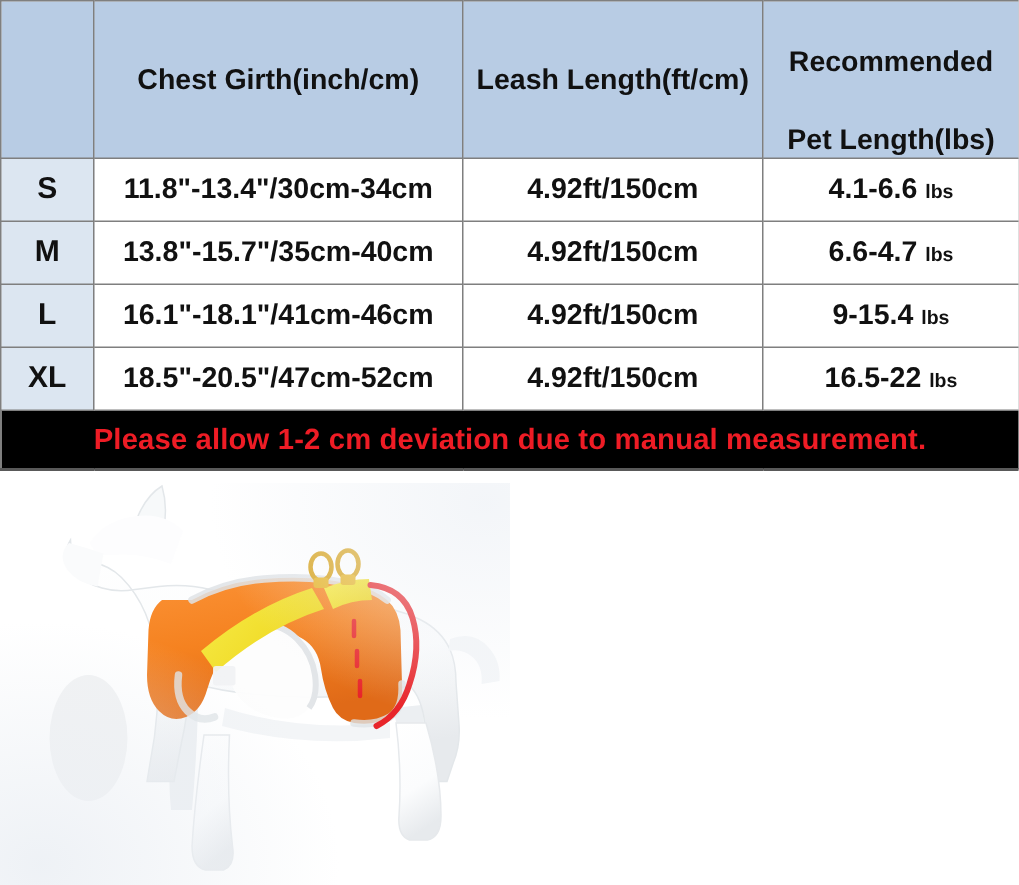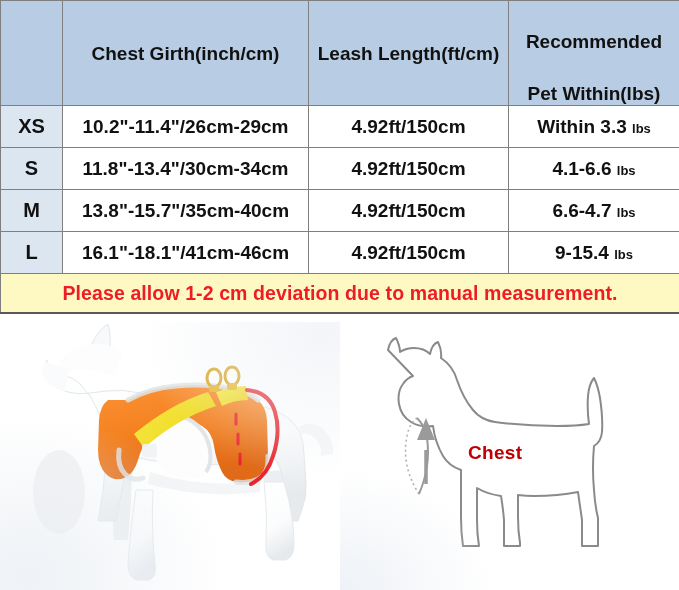--- a/index.html
+++ b/index.html
@@ -41,21 +41,21 @@
 
   tbody td{height:41px;font-size:19px;}
   tbody td.size-cell{
     background:#dce6f1;
     font-size:20px;
   }
   tbody td.val-cell{background:#ffffff;}
   .unit{font-size:13px;font-weight:bold;}
 
   tr.note-row td{
-    background:#fef9c3;
+    background:#000000;
     height:38px;
     border-top:1px solid #7f7f7f;
     border-bottom:2px solid #595959;
   }
   .note-text{
     color:#ee1c25;
     font-size:19.5px;
     font-weight:bold;
     letter-spacing:.1px;
   }
@@ -102,48 +102,48 @@
         <col class="c-leash">
         <col class="c-weight">
     </colgroup>
     <thead>
       <tr>
         <th class="h-size"></th>
         <th>Chest Girth(inch/cm)</th>
         <th>Leash Length(ft/cm)</th>
         <th>
           <span class="hl">Recommended</span>
-          <span class="hl">Pet Within(lbs)</span>
+          <span class="hl">Pet Length(lbs)</span>
         </th>
       </tr>
     </thead>
     <tbody>
       <tr>
-        <td class="size-cell">XS</td>
-        <td class="val-cell">10.2"-11.4"/26cm-29cm</td>
-        <td class="val-cell">4.92ft/150cm</td>
-        <td class="val-cell"><span>Within 3.3</span> <span class="unit">lbs</span></td>
-      </tr>
-      <tr>
         <td class="size-cell">S</td>
         <td class="val-cell">11.8"-13.4"/30cm-34cm</td>
         <td class="val-cell">4.92ft/150cm</td>
         <td class="val-cell"><span>4.1-6.6</span> <span class="unit">lbs</span></td>
       </tr>
       <tr>
         <td class="size-cell">M</td>
         <td class="val-cell">13.8"-15.7"/35cm-40cm</td>
         <td class="val-cell">4.92ft/150cm</td>
         <td class="val-cell"><span>6.6-4.7</span> <span class="unit">lbs</span></td>
       </tr>
       <tr>
         <td class="size-cell">L</td>
         <td class="val-cell">16.1"-18.1"/41cm-46cm</td>
         <td class="val-cell">4.92ft/150cm</td>
         <td class="val-cell"><span>9-15.4</span> <span class="unit">lbs</span></td>
+      </tr>
+      <tr>
+        <td class="size-cell">XL</td>
+        <td class="val-cell">18.5"-20.5"/47cm-52cm</td>
+        <td class="val-cell">4.92ft/150cm</td>
+        <td class="val-cell"><span>16.5-22</span> <span class="unit">lbs</span></td>
       </tr>
       <tr class="note-row">
         <td colspan="4">
           <span class="note-text">Please allow 1-2 cm deviation due to manual measurement.</span>
         </td>
       </tr>
     </tbody>
   </table>
 </div>
 
@@ -261,59 +261,14 @@
           <ellipse cx="232" cy="54" rx="7" ry="9" fill="none" stroke="#d9a520" stroke-width="3"></ellipse>
           <rect x="209" y="63" width="10" height="7" rx="2" fill="#e7b62c"></rect>
           <rect x="227" y="61" width="10" height="7" rx="2" fill="#e7b62c"></rect>
         </g>
 
         <rect x="142" y="122" width="15" height="13" rx="2" fill="#f1f2f4" opacity=".9"></rect>
       </g>
     </svg>
   </div>
 
-  <div class="panel" id="diagram-panel">
-    <div class="bgtint"></div>
-    <svg width="339" height="268" viewBox="0 0 339 268">
-
-      <path d="M48,28
-               q2,-10 8,-12 q4,8 4,14
-               q6,-4 14,-4 q10,0 16,6
-               q2,-10 8,-12 q4,8 3,16
-               q12,8 16,22
-               q6,18 16,30
-               q8,10 22,12
-               q30,4 62,4
-               q20,0 32,-2
-               q-2,-14 -1,-28 q1,-12 6,-18 q4,8 6,20
-               q3,20 2,34
-               q-1,10 -8,14
-               q-2,22 0,44
-               q1,16 4,28
-               l0,28 l-16,0 l0,-26
-               q-2,-14 -4,-28
-               q-20,4 -44,4
-               q-8,0 -16,-1
-               l0,22 q0,14 2,26 l0,3 l-16,0 l0,-26
-               q-1,-12 -3,-24
-               q-14,-2 -24,-8
-               l0,32 q0,14 2,26 l-16,0
-               q-2,-14 -2,-28
-               l0,-48
-               q-12,-4 -18,-14
-               q-8,-14 -10,-30
-               q-12,2 -22,-4
-               q-10,-6 -12,-18
-               q-2,-12 4,-20
-               q4,-6 10,-8 z" fill="#ffffff" stroke="#8a8a8a" stroke-width="2" stroke-linejoin="round"></path>
-
-      <g>
-        <path d="M79,172 q-18,-28 -12,-58 q2,-12 10,-18" fill="none" stroke="#b0b0b0" stroke-width="1.6" stroke-dasharray="2,3"></path>
-        <path d="M79,172 q12,-28 8,-56 q-2,-12 -10,-20" fill="none" stroke="#9a9a9a" stroke-width="2"></path>
-
-        <path d="M86,128 l0,34" fill="none" stroke="#9a9a9a" stroke-width="3.5"></path>
-        <path d="M86,96 l-9,22 l18,0 z" fill="#9a9a9a"></path>
-      </g>
-    </svg>
-    <span class="chest-label">Chest</span>
-  </div>
 
 </div>
 
 </body></html>

